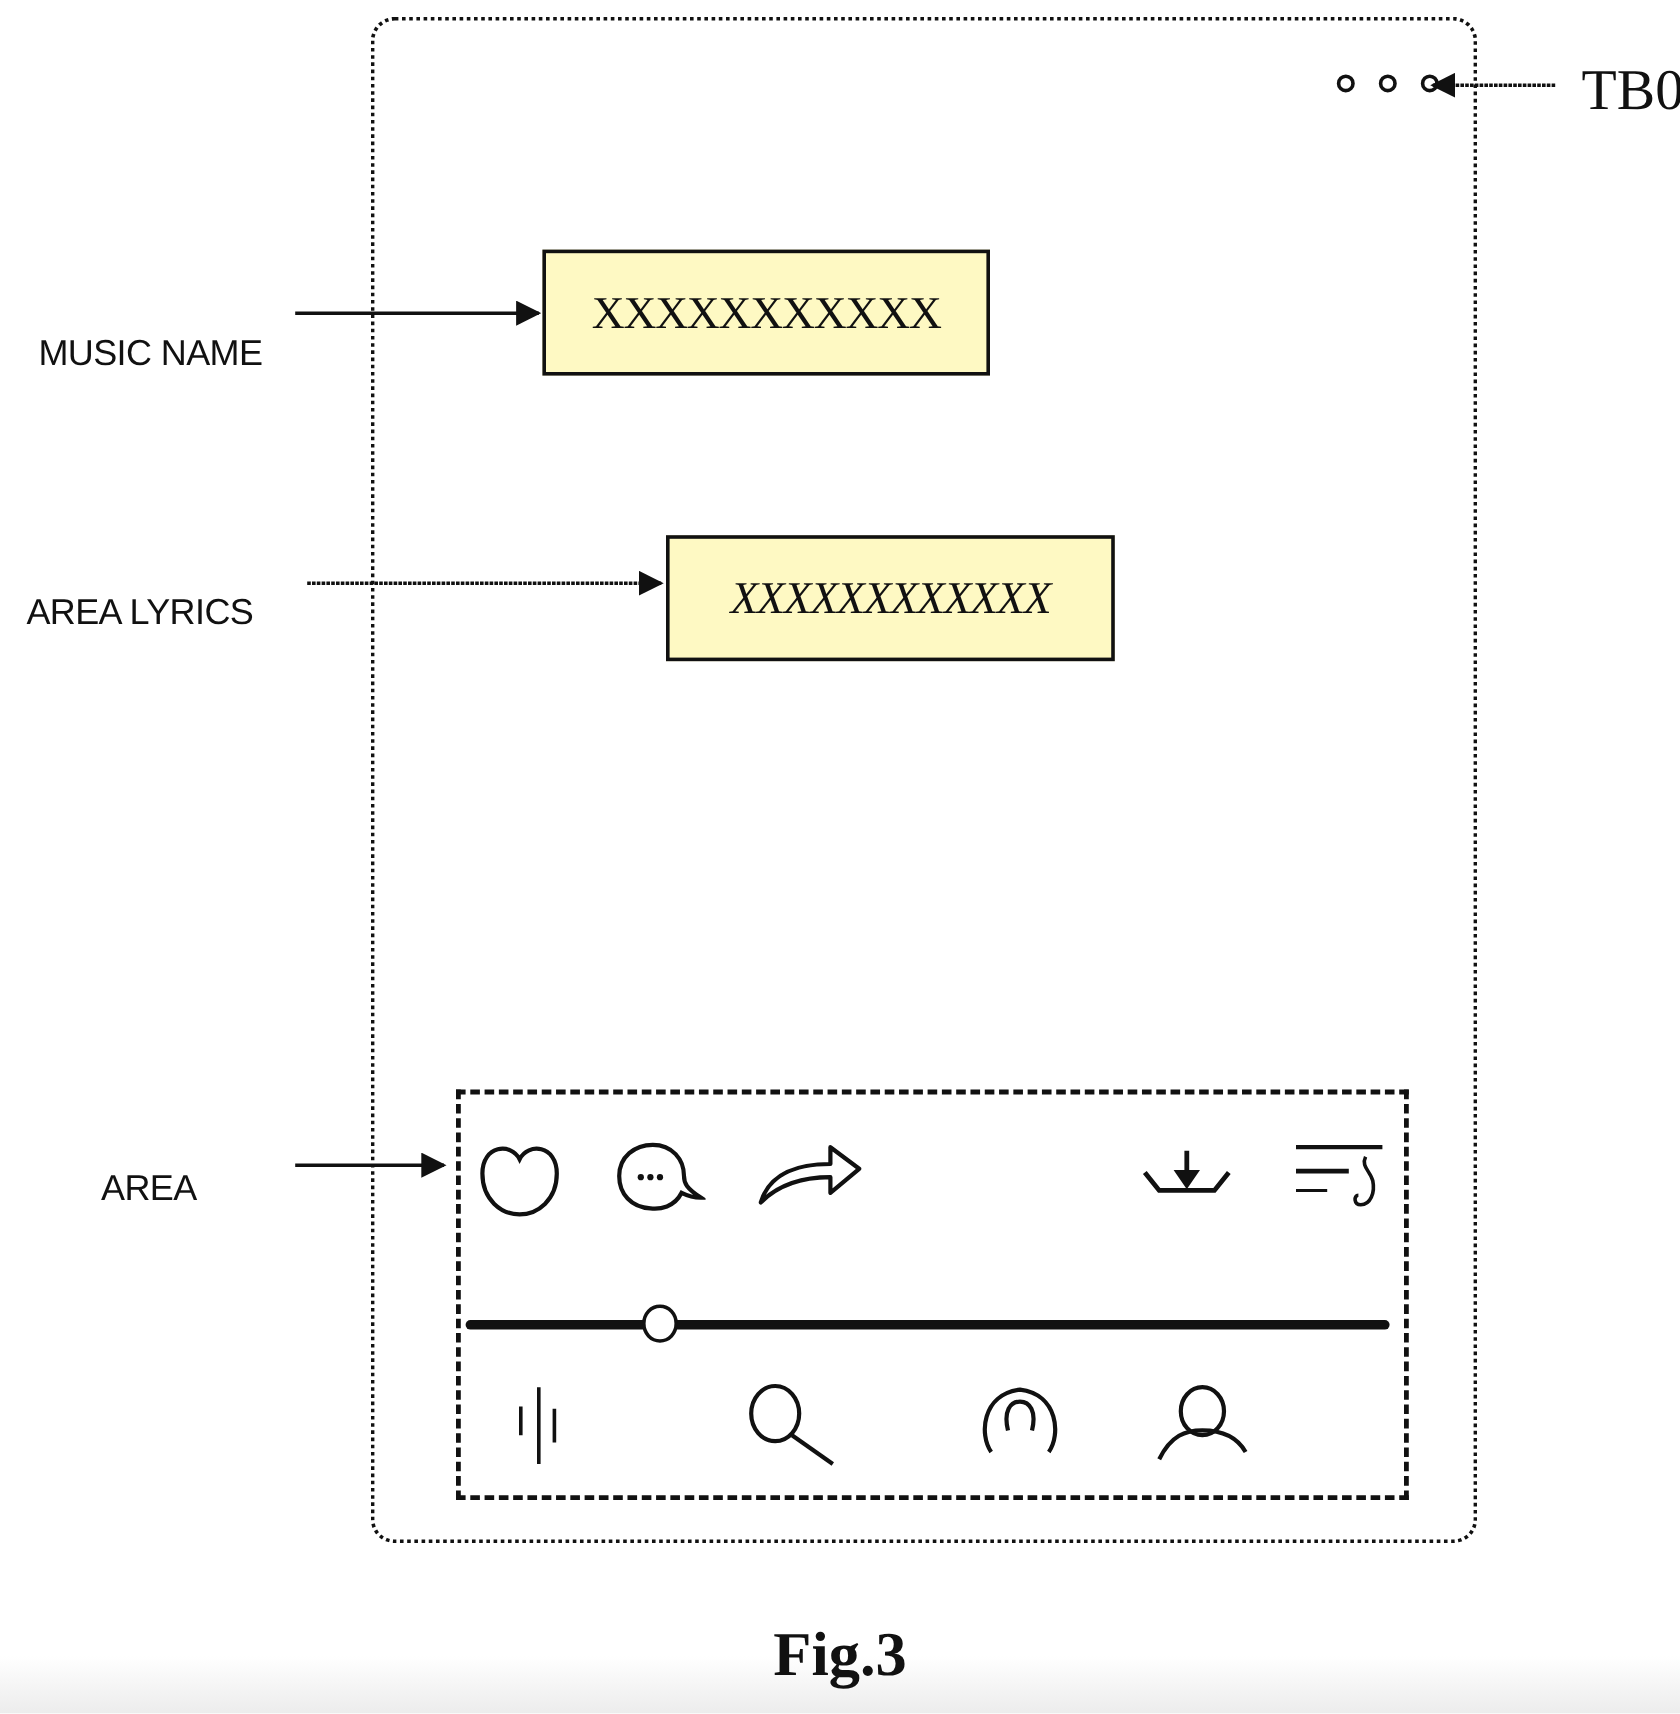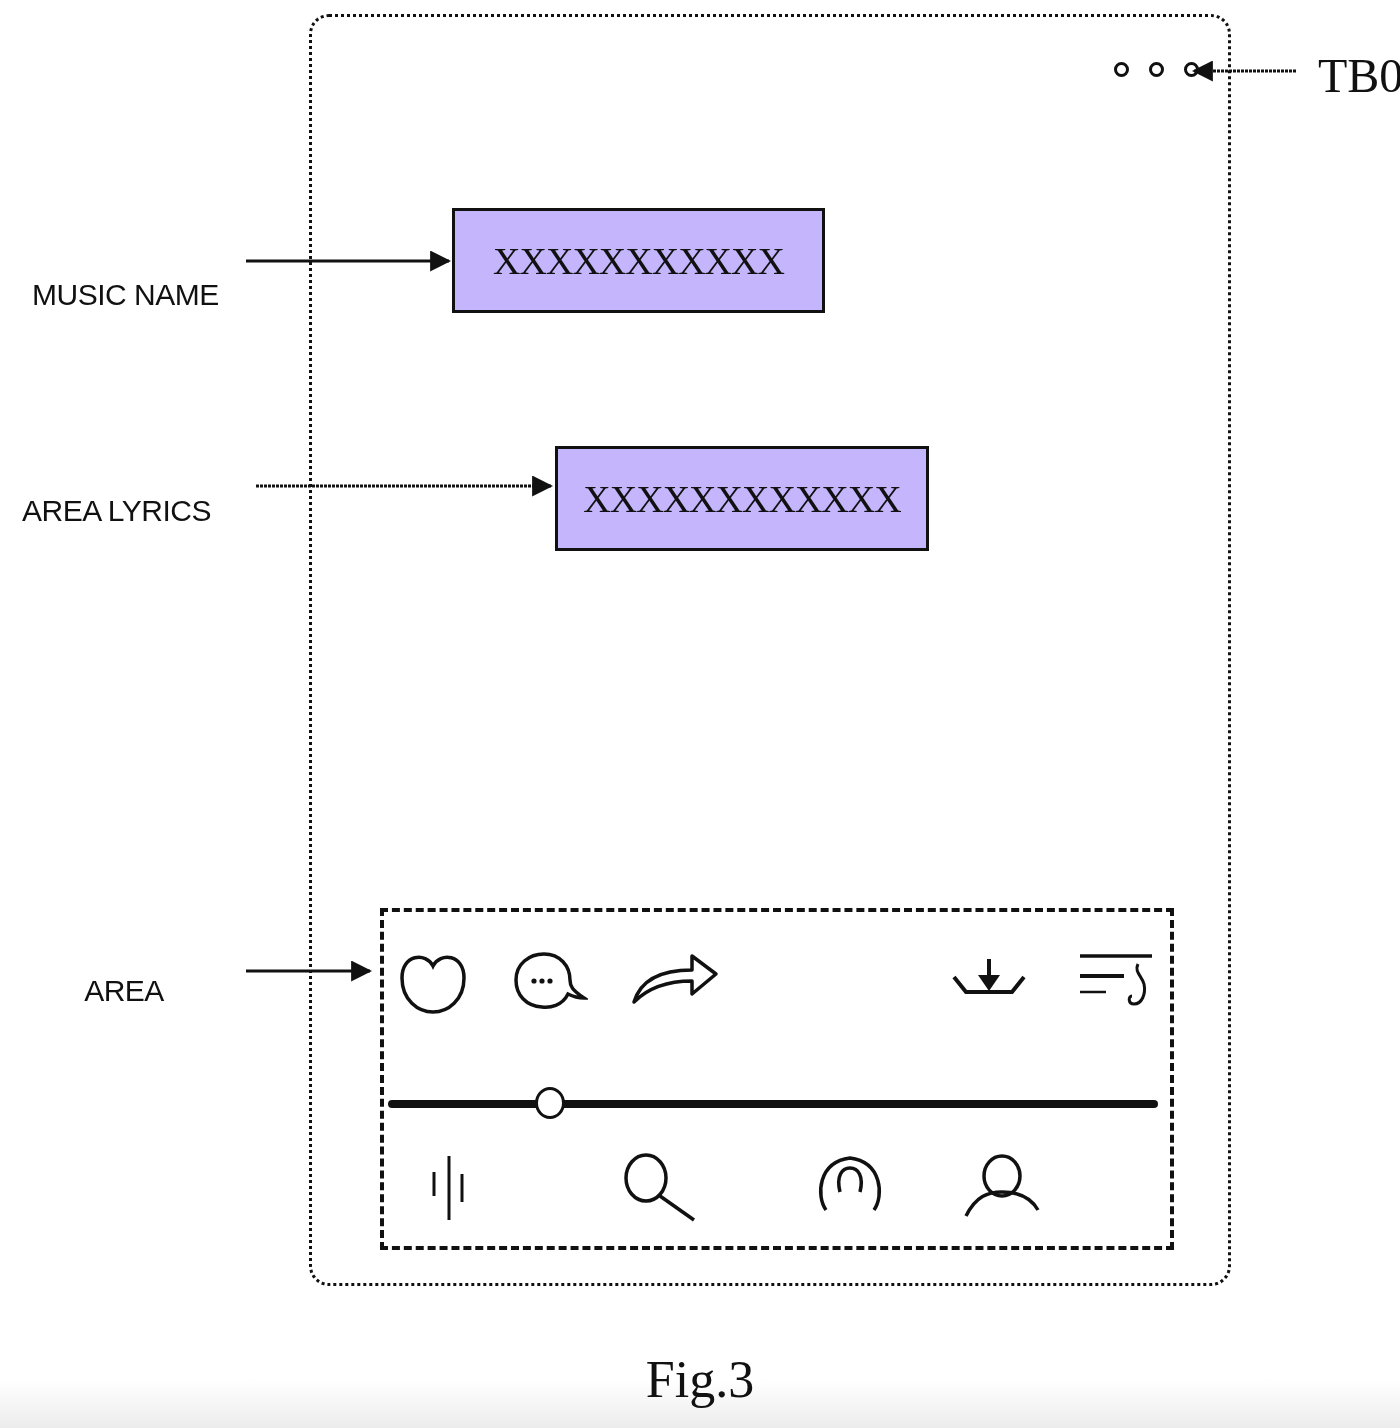--- a/index.html
+++ b/index.html
@@ -6,28 +6,28 @@
   body { width: 1400px; height: 1428px; position: relative; overflow: hidden;
          font-family: "Liberation Sans", sans-serif; color: #111; }
   .bottom-fade { position: absolute; left: 0; top: 1380px; width: 1400px; height: 48px;
                  background: linear-gradient(#ffffff, #ececec); }
   .phone { position: absolute; left: 309px; top: 14px; width: 922px; height: 1272px;
            border: 3px dotted #111; border-radius: 20px; box-sizing: border-box; }
   .ann-label { position: absolute; font-family: "Liberation Sans", sans-serif; font-size: 30px;
                letter-spacing: -0.5px; color: #111; text-align: center; line-height: 42px; margin-top: 36px; }
   .tb0-label { position: absolute; left: 1318px; top: 48px; font-family: "Liberation Serif", serif;
                font-size: 48px; color: #111; }
-  .box { position: absolute; border: 3px solid #111; box-sizing: border-box; background: #c4b5fd;
+  .box { position: absolute; border: 3px solid #111; box-sizing: border-box; background: #fef9c3;
          display: flex; align-items: center; justify-content: center;
          font-family: "Liberation Serif", serif; font-size: 38px; letter-spacing: -1px; color: #111; }
   .play-area { position: absolute; left: 380px; top: 908px; width: 794px; height: 342px;
                border: 4px dashed #111; box-sizing: border-box; }
   .icon { position: absolute; }
   .caption { position: absolute; left: 0; width: 1400px; top: 1350px; text-align: center;
-             font-family: "Liberation Serif", serif; font-size: 52px; color: #111; }
+             font-family: "Liberation Serif", serif; font-size: 52px; color: #111; font-weight: bold; }
   svg.overlay { position: absolute; left: 0; top: 0; }
   .dots { position: absolute; left: 1114px; top: 62px; display: flex; gap: 20px; }
   .dot { width: 9px; height: 9px; border: 3px solid #111; border-radius: 50%; box-sizing: content-box; }
   .slider { position: absolute; left: 388px; top: 1100px; width: 770px; height: 10px; }
   .slider-track { position: absolute; left: 0; top: 0; width: 100%; height: 8px; background: #111; border-radius: 4px; }
   .slider-knob { position: absolute; top: -13px; width: 30px; height: 32px; border: 3px solid #111;
                  border-radius: 50%; background: #fff; box-sizing: border-box; margin-left: -15px; }
 </style>
 </head>
 <body>
@@ -57,21 +57,21 @@
 
 <div class="dots">
   <span class="dot"></span>
   <span class="dot"></span>
   <span class="dot"></span>
 </div>
 
 <div class="box" style="left:452px; top:208px; width:373px; height:105px;">
   <span>XXXXXXXXXXX</span>
 </div>
-<div class="box" style="left:555px; top:446px; width:374px; height:105px;">
+<div class="box" style="left:555px; top:446px; width:374px; height:105px;font-style:italic;">
   <span>XXXXXXXXXXXX</span>
 </div>
 
 <div class="play-area"></div>
 
 <svg class="icon" style="left:396px; top:950px;" width="74" height="68">
   <path d="M37,16 C30,2 6,4 6,28 C6,50 22,62 37,62 C52,62 68,50 68,28 C68,4 44,2 37,16 Z" fill="none" stroke="#111" stroke-width="3.5"></path>
 </svg>
 <svg class="icon" style="left:512px; top:950px;" width="76" height="62">
   <path d="M56,44 C50,56 38,58 30,57 C14,56 4,45 4,30 C4,14 17,4 32,4 C48,4 58,16 58,30 C58,36 60,40 72,48 C64,48 60,46 56,44 Z" fill="none" stroke="#111" stroke-width="3.5"></path>

